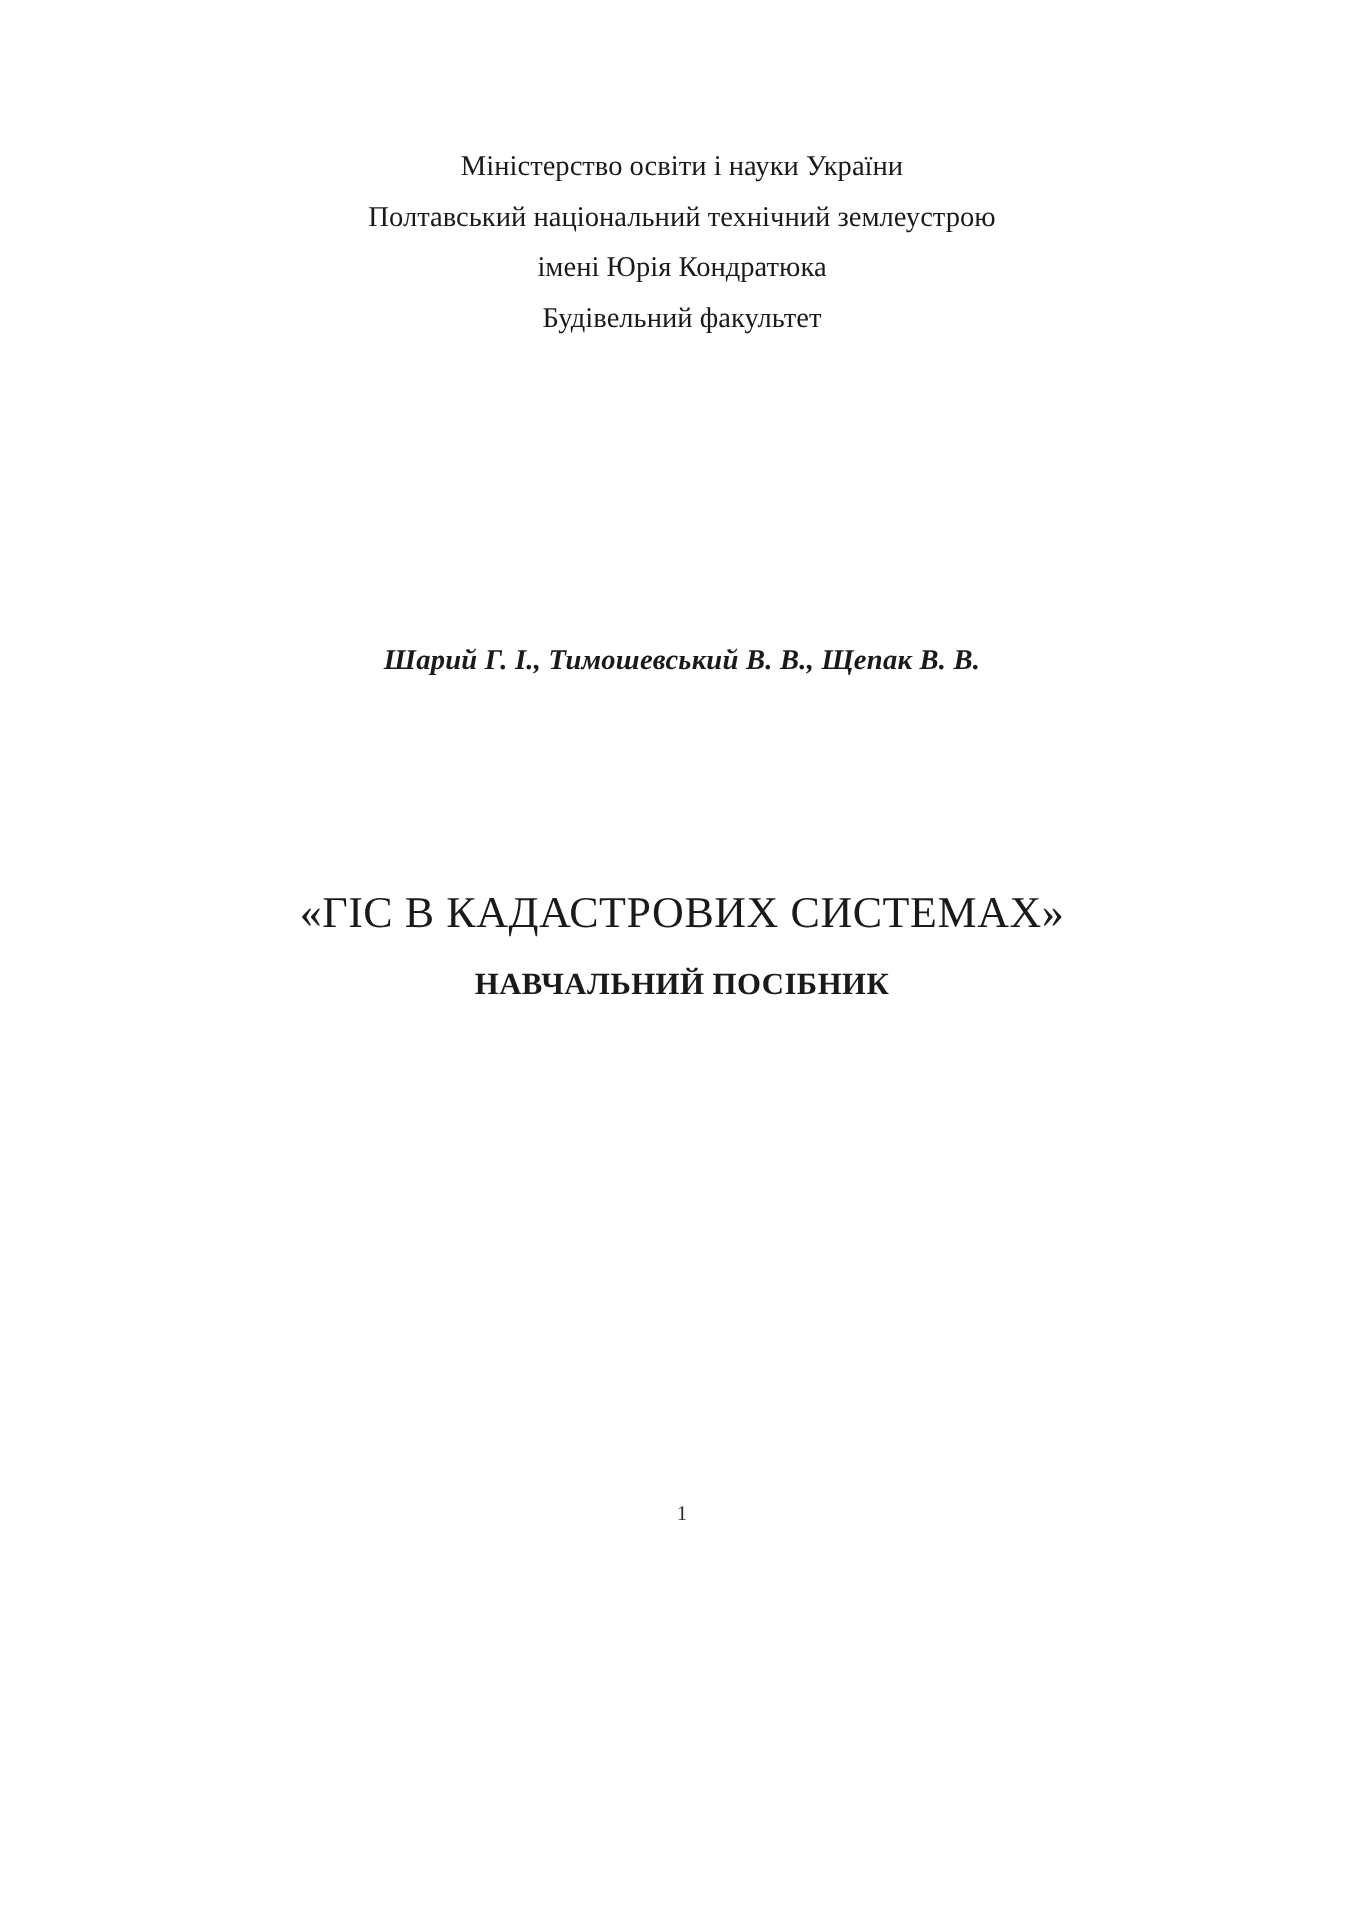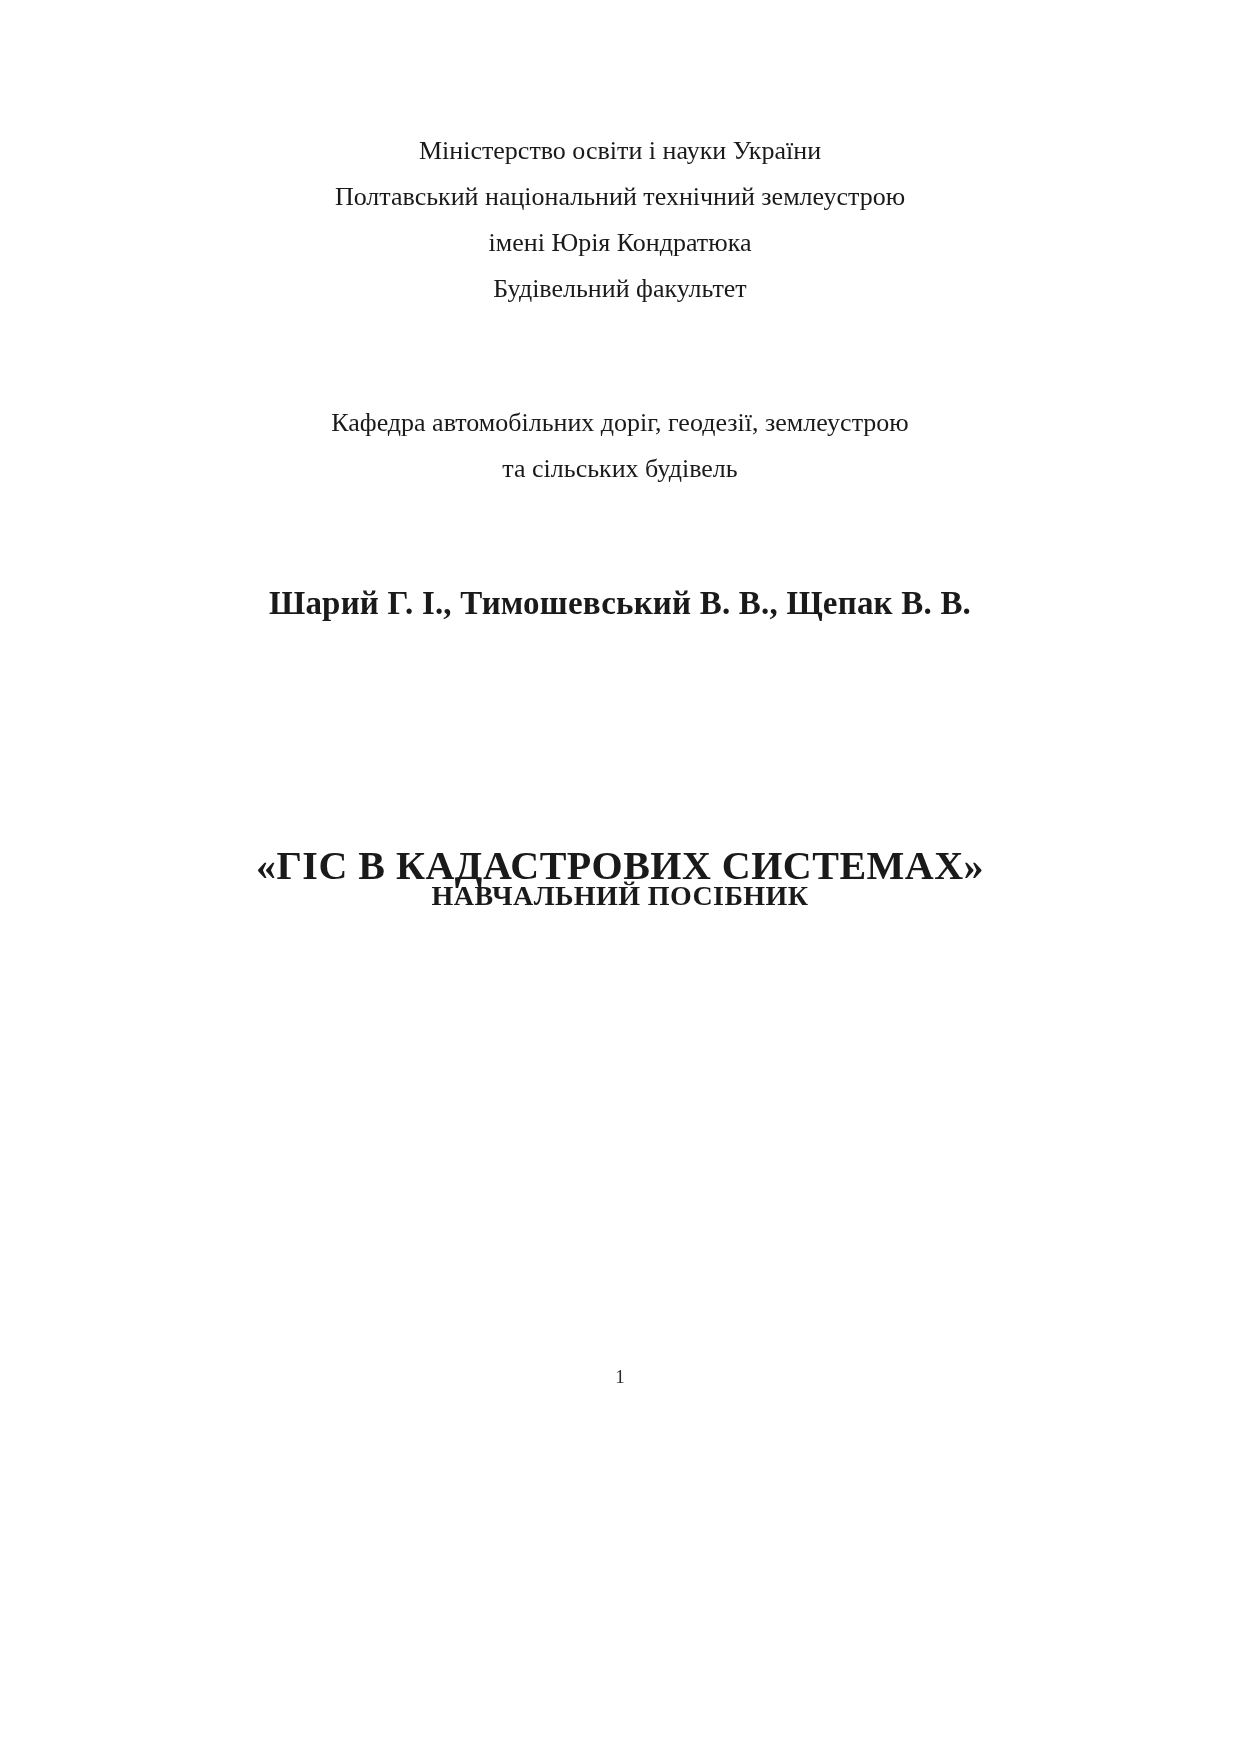--- a/index.html
+++ b/index.html
@@ -42,33 +42,33 @@
     left: 0;
     right: 0;
     font-size: 26px;
     line-height: 46px;
   }
   .authors {
     position: absolute;
     top: 585px;
     left: 0;
     right: 0;
-    font-size: 33px;
+    font-size: 26px;
     font-weight: bold;
     letter-spacing: 0.2px;
+    font-style: italic;
   }
   .main-title {
     position: absolute;
     top: 806px;
     left: 0;
     right: 0;
     font-size: 40px;
-    font-weight: bold;
+    font-weight: normal;
     letter-spacing: 0.5px;
-    margin-top: 36px;
   }
   .subtitle {
     position: absolute;
     top: 880px;
     left: 0;
     right: 0;
     font-size: 28px;
     font-weight: bold;
     letter-spacing: 0.4px;
   }
@@ -96,24 +96,20 @@
 <div class="page">
   <div class="content">
 
     <div class="institution">
       <div>Міністерство освіти і науки України</div>
       <div>Полтавський національний технічний землеустрою</div>
       <div>імені Юрія Кондратюка</div>
       <div>Будівельний факультет</div>
     </div>
 
-    <div class="department">
-      <div>Кафедра автомобільних доріг, геодезії, землеустрою</div>
-      <div>та сільських будівель</div>
-    </div>
 
     <div class="authors">Шарий Г. І., Тимошевський В. В., Щепак В. В.</div>
 
     <div class="main-title">«ГІС В КАДАСТРОВИХ СИСТЕМАХ»</div>
 
     <div class="subtitle">НАВЧАЛЬНИЙ ПОСІБНИК</div>
 
 
   </div>
 

